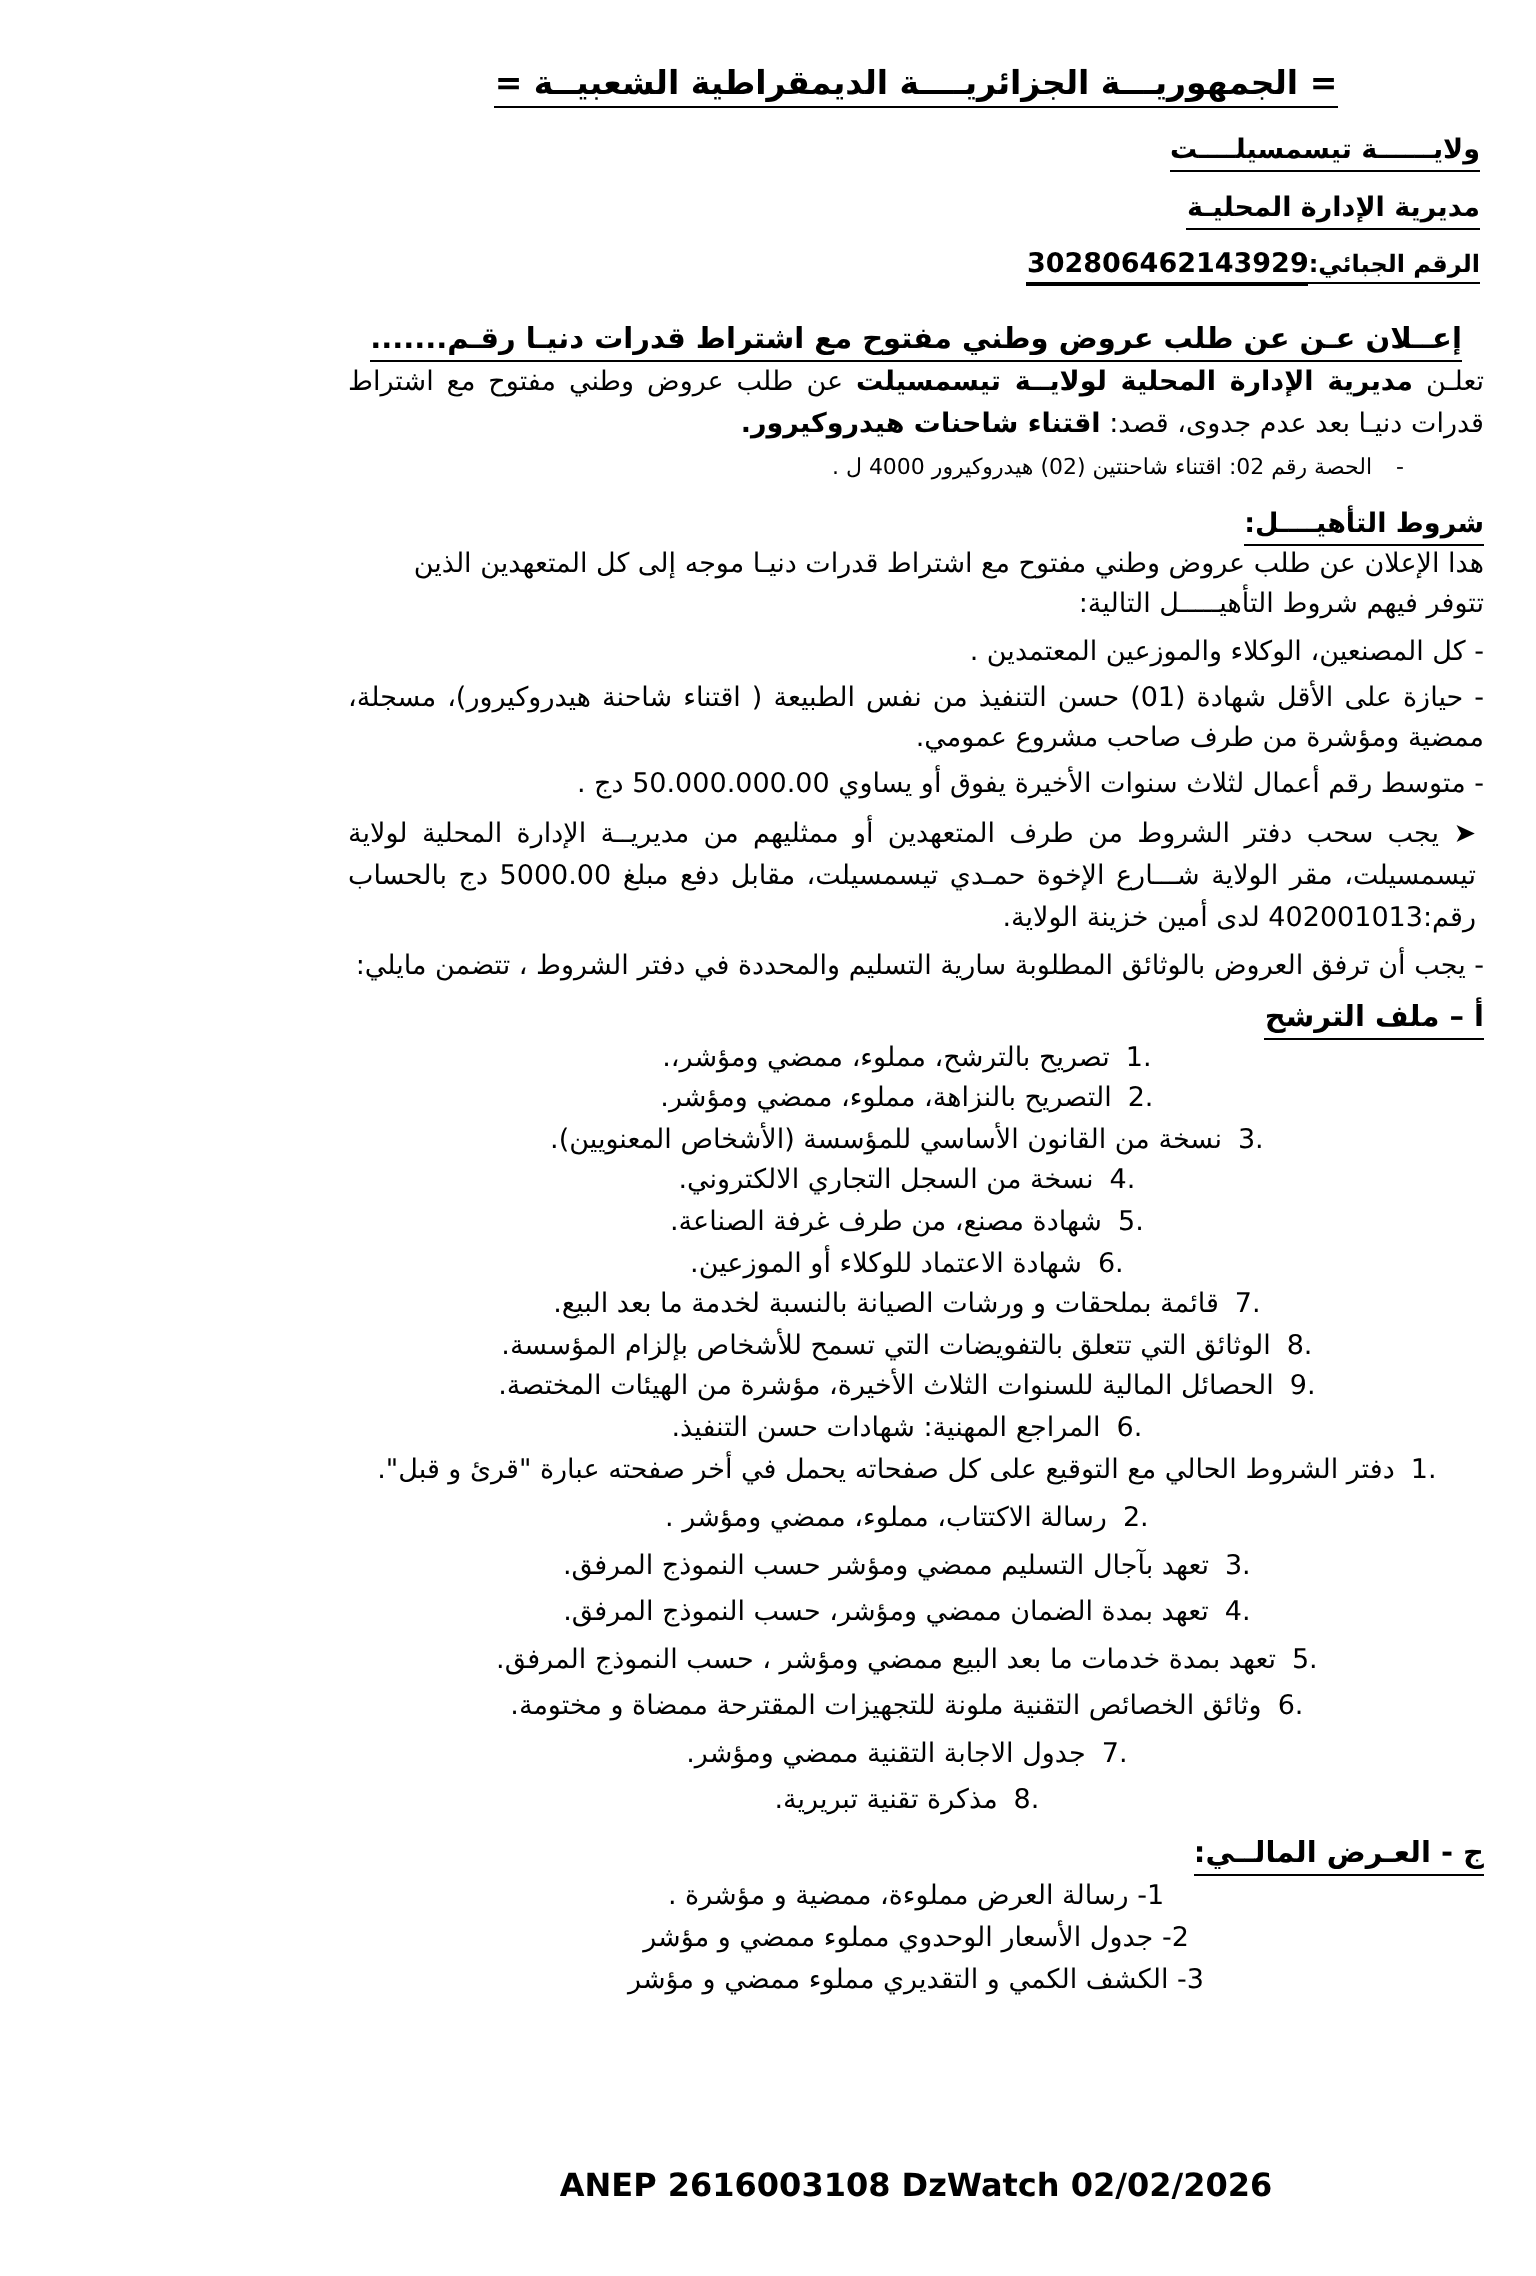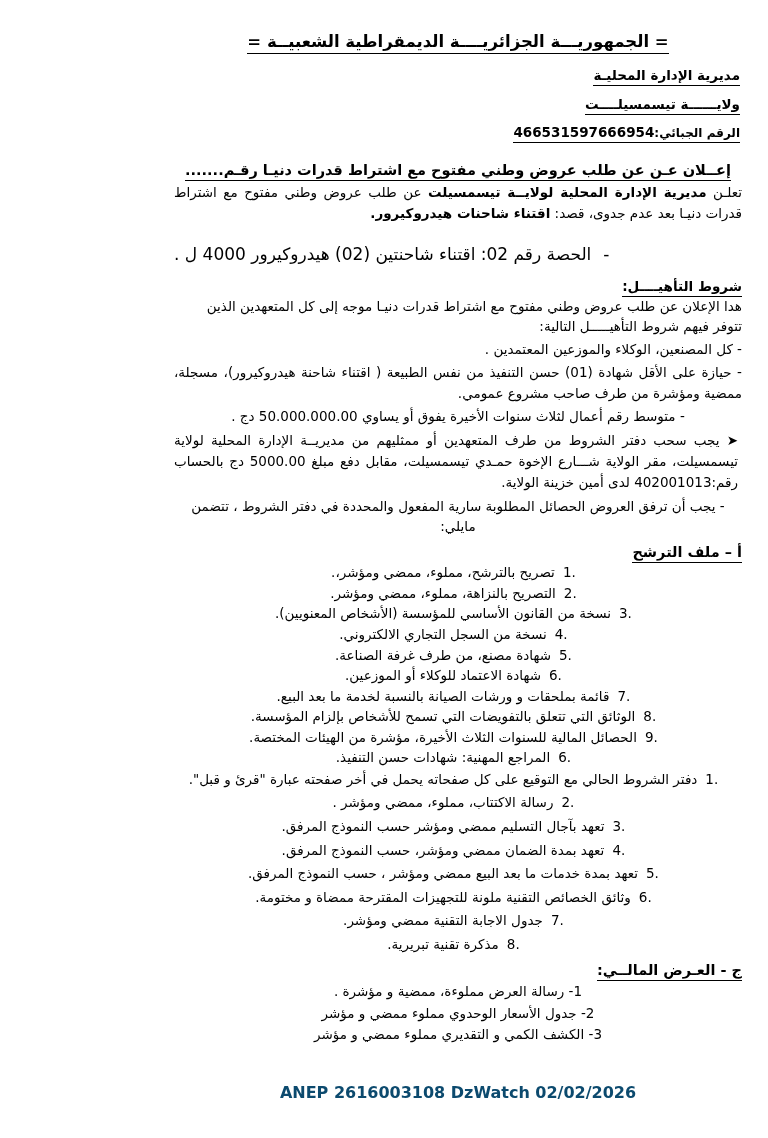--- a/index.html
+++ b/index.html
@@ -73,23 +73,23 @@
     text-align: justify;
     text-justify: inter-word;
   }
   .para-2 {
     font-size: 13.5px;
     line-height: 1.5;
     margin-top: 2px;
     text-align: right;
   }
   .lot-line {
-    font-size: 17px;
-    margin-top: 20px;
-    text-align: left;
+    font-size: 11px;
+    margin-top: 4px;
+    text-align: right;
     padding-right: 40px;
   }
   .lot-dash { display: inline-block; margin-left: 12px; }
 
   
   .sec-head {
     font-size: 13.5px;
     font-weight: bold;
     text-align: right;
     margin-top: 14px;
@@ -107,21 +107,21 @@
   .sub-head span { border-bottom: 1.6px solid #000; padding-bottom: 2px; }
 
   
   .dash-line {
     font-size: 13.5px;
     line-height: 1.5;
     margin-top: 3px;
     text-align: right;
   }
   .dash-line.justify { text-align: justify; text-justify: inter-word; }
-  .dash-line.center  { text-align: center; }
+  .dash-line.center  { text-align: right; }
   .arrow-line {
     font-size: 13.5px;
     line-height: 1.55;
     margin-top: 4px;
     text-align: justify;
     text-justify: inter-word;
     padding-right: 4px;
   }
   .arrow-glyph { font-weight: bold; }
 
@@ -176,27 +176,27 @@
 <body>
 
 <div class="page">
 
   <div class="republic">
     <span>=  الجمهوريـــة الجزائريــــة  الديمقراطية الشعبيــة  =</span>
   </div>
 
   <div class="org-lines">
     <div class="org-line">
+      <span>ولايــــــة تيسمسيلــــت</span>
+    </div>
+    <div class="org-line">
       <span>مديرية الإدارة المحليـة</span>
     </div>
-    <div class="org-line">
-      <span>ولايــــــة تيسمسيلــــت</span>
-    </div>
     <div class="org-line fiscal">
-      <span><span>الرقم الجبائي:</span><span class="fiscal-num">466531597666954</span></span>
+      <span><span>الرقم الجبائي:</span><span class="fiscal-num">302806462143929</span></span>
     </div>
   </div>
 
   <div class="main-title">
     <span>إعــلان عـن عن طلب عروض وطني مفتوح مع اشتراط قدرات دنيـا رقـم.......</span>
   </div>
 
   <div class="para"><span>تعلـن </span><span class="b">مديرية الإدارة المحلية لولايــة تيسمسيلت</span><span> عن طلب عروض وطني مفتوح مع اشتراط قدرات دنيـا  بعد عدم جدوى، قصد: </span><span class="b">اقتناء شاحنات هيدروكيرور.</span></div>
 
   <div class="lot-line"><span class="lot-dash">-</span><span>الحصة رقم 02: اقتناء شاحنتين (02) هيدروكيرور 4000 ل .</span></div>
@@ -206,21 +206,21 @@
   </div>
 
   <div class="para-2 jst">هدا الإعلان عن طلب عروض وطني مفتوح مع اشتراط قدرات دنيـا موجه إلى كل المتعهدين الذين تتوفر فيهم شروط التأهيـــــل التالية:</div>
 
   <div class="dash-line rgt">- كل المصنعين، الوكلاء والموزعين المعتمدين .</div>
   <div class="dash-line justify">- حيازة على الأقل شهادة (01) حسن التنفيذ من نفس الطبيعة ( اقتناء شاحنة هيدروكيرور)، مسجلة، ممضية ومؤشرة من طرف صاحب مشروع عمومي.</div>
   <div class="dash-line center">- متوسط رقم أعمال لثلاث سنوات الأخيرة يفوق أو يساوي  50.000.000.00 دج .</div>
 
   <div class="arrow-line"><span class="arrow-glyph">➤</span> <span>يجب سحب دفتر الشروط من طرف المتعهدين أو ممثليهم  من مديريــة الإدارة المحلية لولاية تيسمسيلت، مقر الولاية شـــارع الإخوة حمـدي تيسمسيلت، مقابل دفع مبلغ  5000.00 دج بالحساب رقم:402001013  لدى أمين خزينة الولاية.</span></div>
 
-  <div class="dash-line center">- يجب أن ترفق العروض الحصائل المطلوبة سارية المفعول والمحددة في دفتر الشروط ، تتضمن مايلي:</div>
+  <div class="dash-line center">- يجب أن ترفق العروض بالوثائق المطلوبة سارية التسليم والمحددة في دفتر الشروط ، تتضمن مايلي:</div>
 
   <div class="sub-head">
     <span>أ –  ملف الترشح</span>
   </div>
 
   <ol class="doclist">
     <li><span class="num">1.</span><span class="txt">تصريح بالترشح، مملوء، ممضي ومؤشر،.</span></li>
     <li><span class="num">2.</span><span class="txt">التصريح بالنزاهة، مملوء، ممضي ومؤشر.</span></li>
     <li><span class="num">3.</span><span class="txt">نسخة من القانون الأساسي للمؤسسة (الأشخاص المعنويين).</span></li>
     <li><span class="num">4.</span><span class="txt">نسخة من السجل التجاري الالكتروني.</span></li>
@@ -245,15 +245,15 @@
   </ol>
 
   <div class="sub-head">
     <span>ج  - العـرض المالــي:</span>
   </div>
 
   <div class="fin-line">1- رسالة العرض مملوءة، ممضية و مؤشرة .</div>
   <div class="fin-line">2- جدول الأسعار الوحدوي مملوء ممضي و مؤشر</div>
   <div class="fin-line">3- الكشف الكمي و التقديري مملوء ممضي و مؤشر</div>
 
-  <div class="footer" style="color: #0c4a6e;">ANEP 2616003108 DzWatch 02/02/2026</div>
+  <div class="footer" style="color: #000000;">ANEP 2616003108 DzWatch 02/02/2026</div>
 
 </div>
 
 </body></html>

